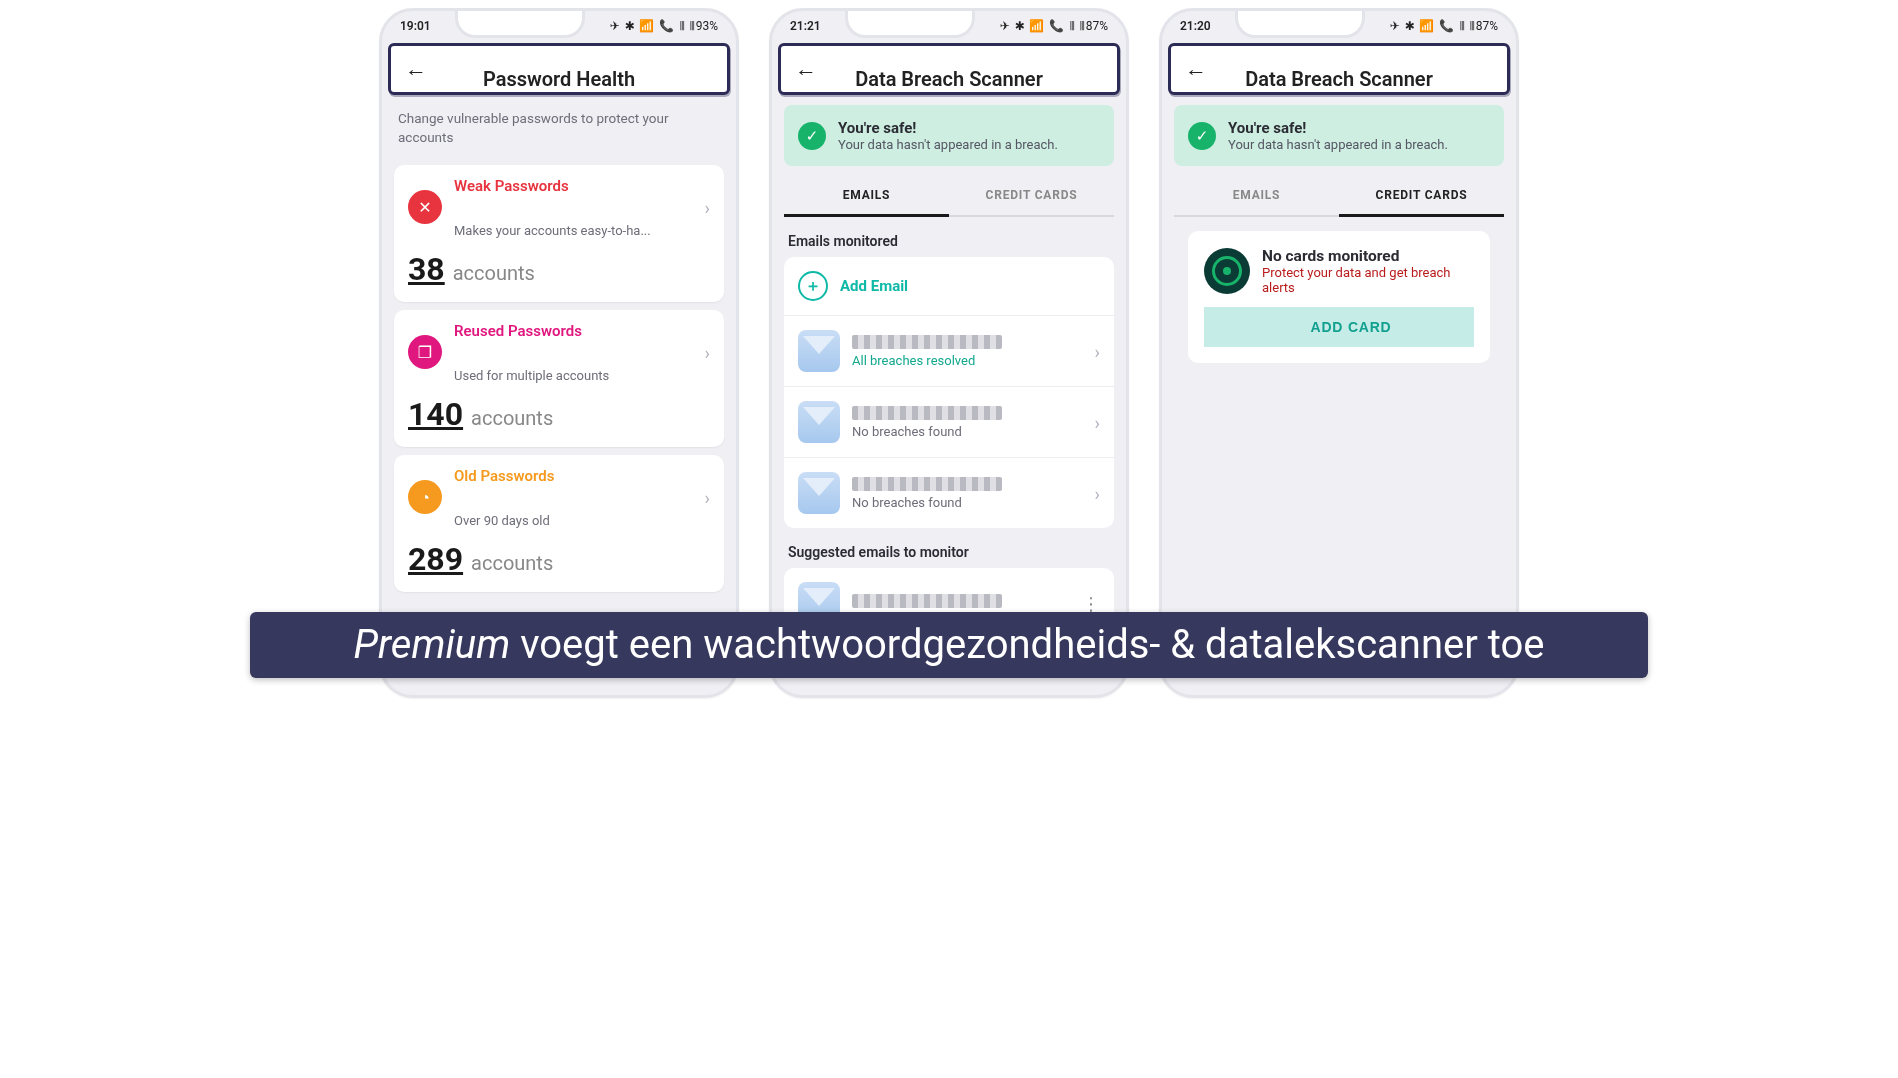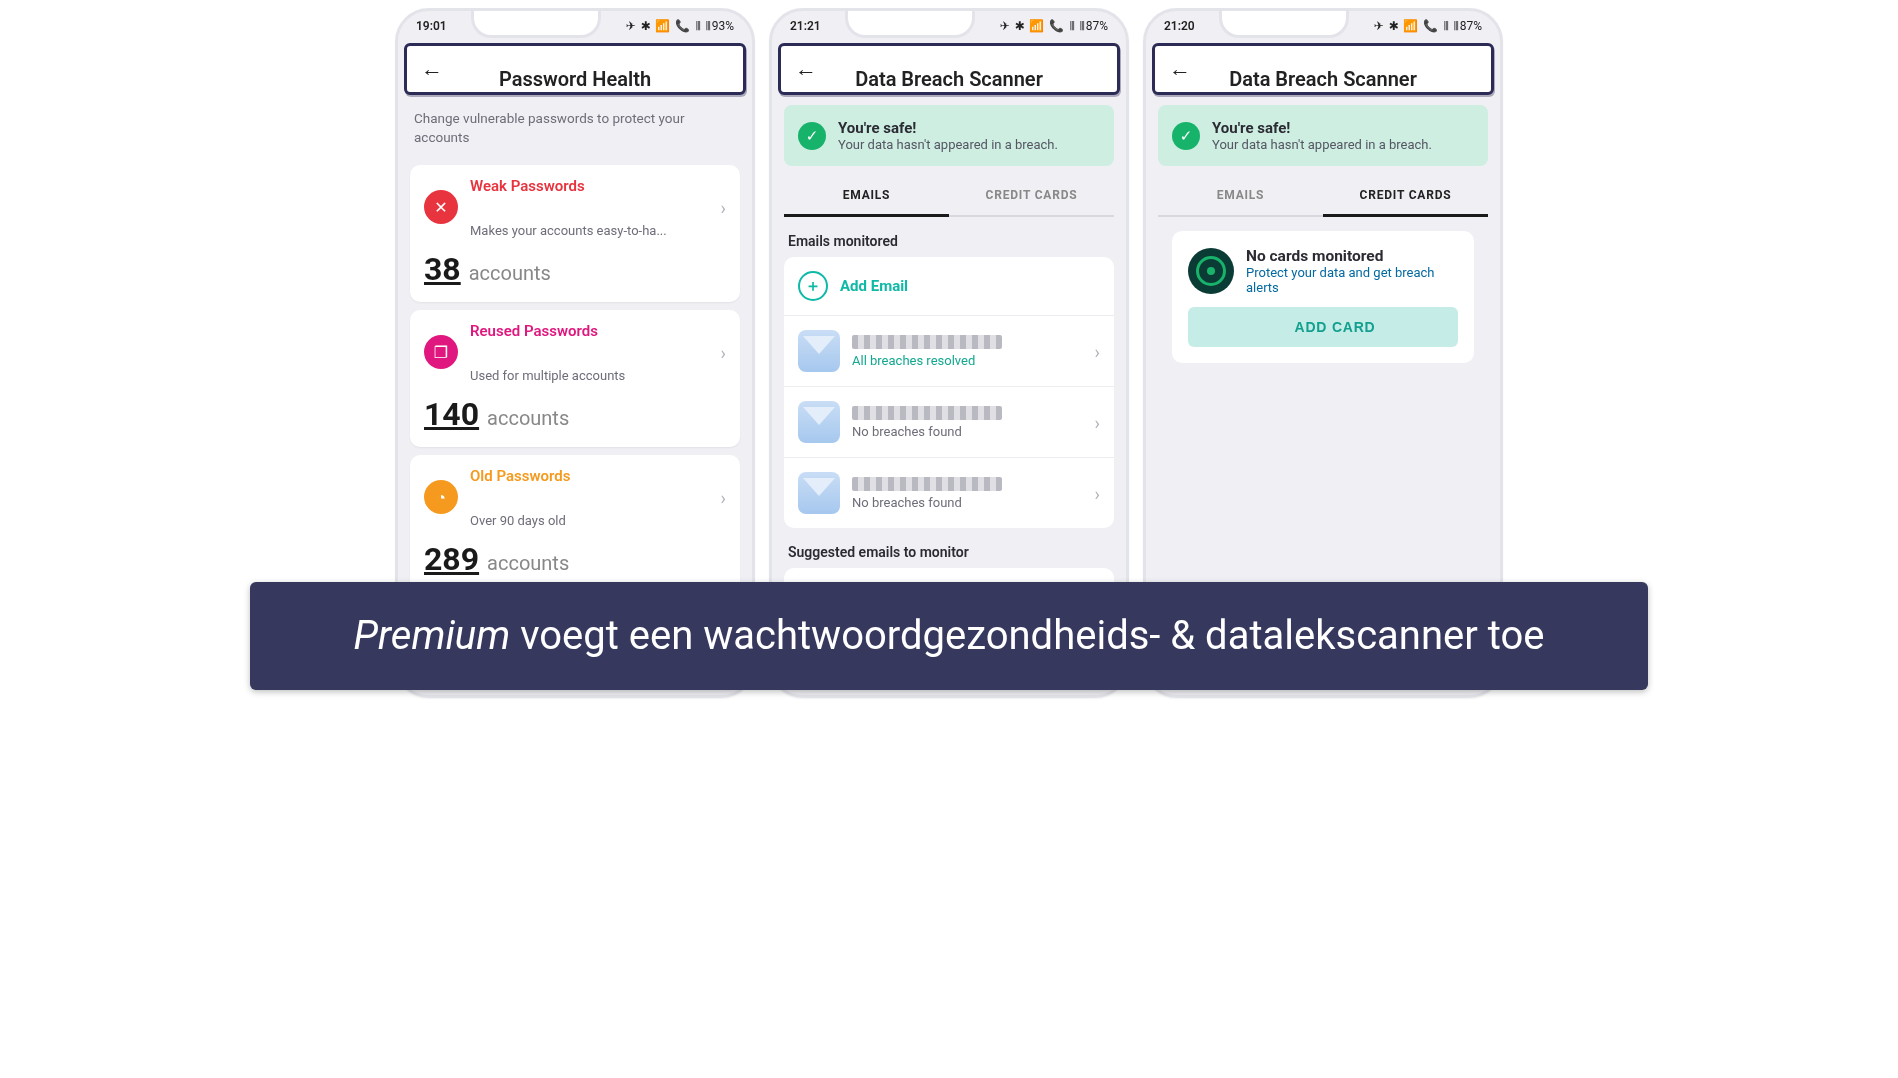--- a/index.html
+++ b/index.html
@@ -1,18 +1,18 @@
 <!DOCTYPE html>
 <html><head>
 <meta charset="utf-8">
 <style>
   * { box-sizing: border-box; margin: 0; padding: 0; }
   body { font-family: -apple-system, BlinkMacSystemFont, "Segoe UI", Roboto, Arial, sans-serif; background: #fff; }
   .wrap { position: relative; width: 1418px; margin: 0 auto; padding: 8px; }
-  .row { display: flex; gap: 14px; justify-content: center; }
+  .row { display: flex; gap: 30px; justify-content: center; }
   .phone {
     width: 360px;
     height: 690px;
     background: #f0eff4;
     border-radius: 34px;
     border: 3px solid #e3e3ea;
     position: relative;
     overflow: hidden;
     box-shadow: 0 1px 2px rgba(0,0,0,.06);
   }
@@ -61,26 +61,26 @@
     background: repeating-linear-gradient(90deg,#b9b9c1 0 6px,#e0e0e4 6px 12px);
     filter:blur(.4px); margin-bottom:4px;}
   .sub-green{font-size:13px;color:#12a88f;}
   .sub-grey{font-size:13px;color:#6e6e7a;}
   .dots{color:#888;font-size:18px;}
   .card2{ background:#fff; margin:14px 26px; border-radius:10px; padding:16px; display:flex; flex-direction:column; gap:12px;}
   .target{width:46px;height:46px;border-radius:50%;background:#0b3b35;display:flex;align-items:center;justify-content:center;flex-shrink:0;}
   .target-inner{width:30px;height:30px;border-radius:50%;border:3px solid #18b36b;display:flex;align-items:center;justify-content:center;}
   .target-inner::after{content:"";width:8px;height:8px;background:#18b36b;border-radius:50%;}
   .nc-title{font-size:15.5px;font-weight:700;color:#2b2b33;}
-  .nc-sub{font-size:13px;color:#0369a1;}
-  .add-btn{background:#c6ece8;border:none;height:40px;border-radius:6px;font-size:14px;font-weight:700;letter-spacing:.8px;color:#12a08f;cursor:pointer;padding-left:24px;}
+  .nc-sub{font-size:13px;color:#b91c1c;}
+  .add-btn{background:#c6ece8;border:none;height:40px;border-radius:0;font-size:14px;font-weight:700;letter-spacing:.8px;color:#12a08f;cursor:pointer;padding-left:24px;}
   .footer-banner{
-    position:absolute; left:10px; right:10px; bottom:16px;
+    position:absolute; left:10px; right:10px; bottom:28px;
     background:#36385d; border-radius:6px; color:#fff; text-align:center;
-    padding:29px 30px; font-size:40px; line-height:1.25;
+    padding:8px 30px; font-size:40px; line-height:1.25;
     box-shadow:0 2px 6px rgba(0,0,0,.25);
   }
   .footer-banner em{font-style:italic;}
   .addemail{color:#0fb9a7;font-size:15px;font-weight:700;}
   .col{display:flex;flex-direction:column;overflow:hidden;flex:1;}
 </style>
 </head>
 <body>
 
 <div class="wrap">

